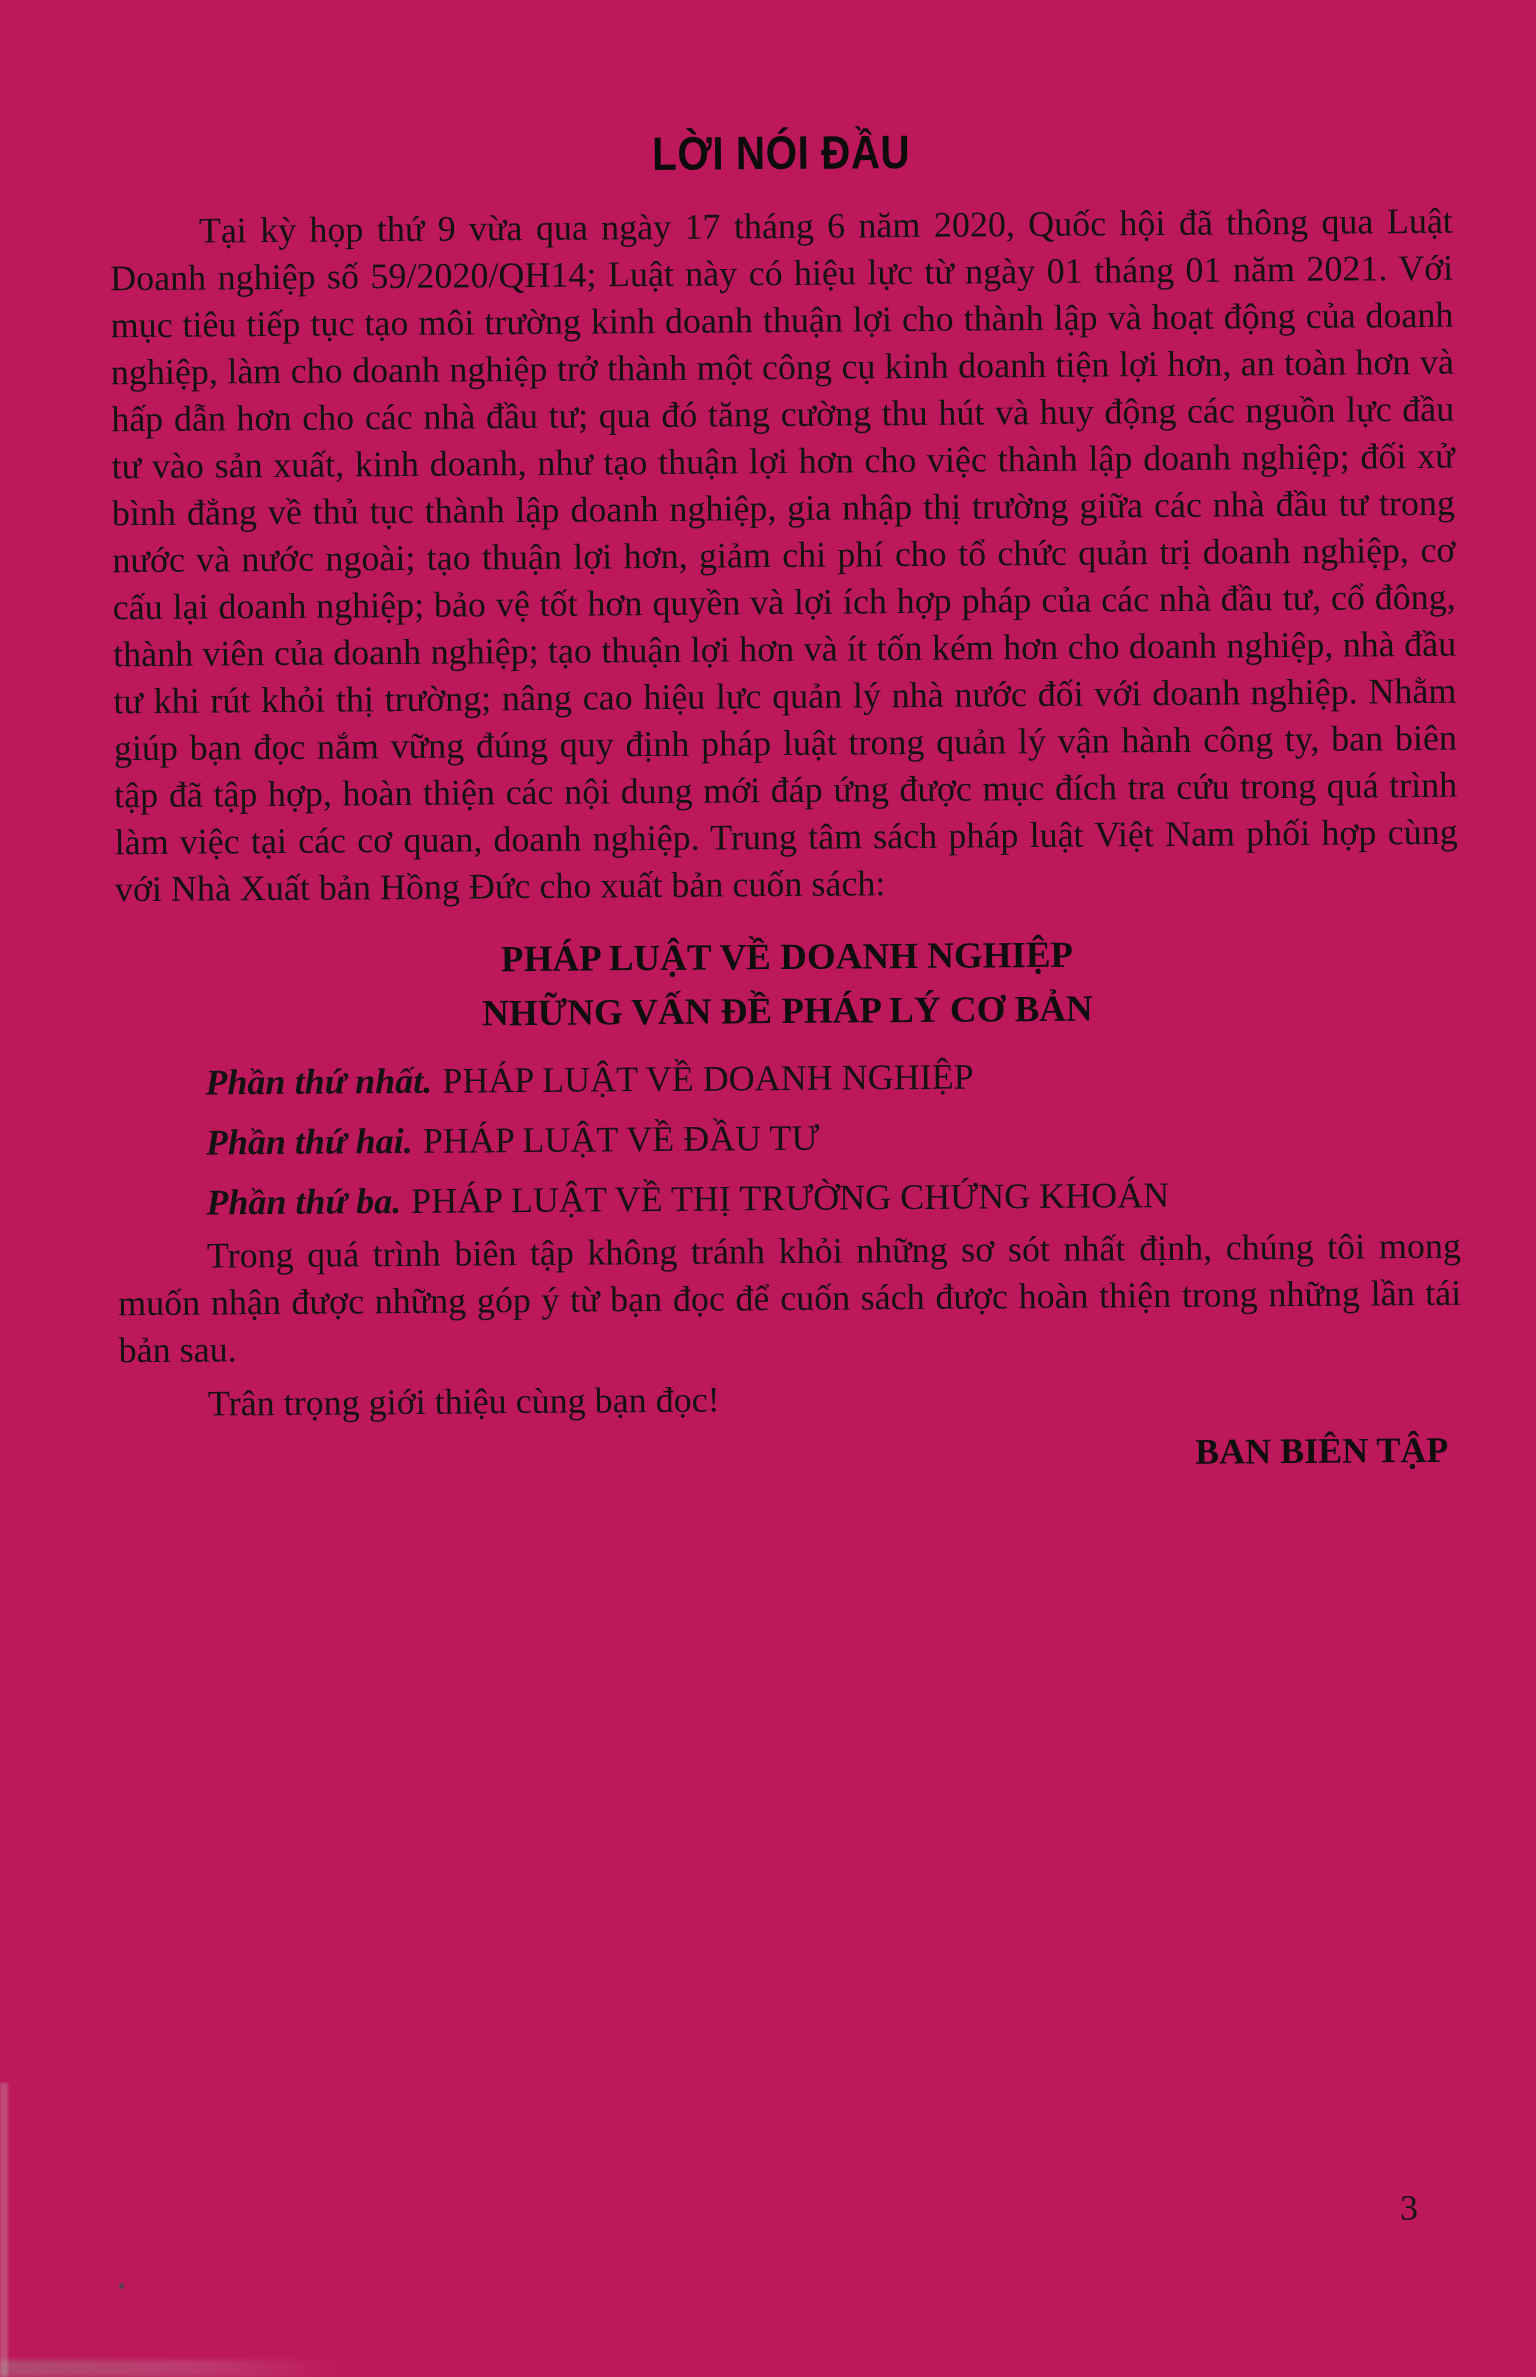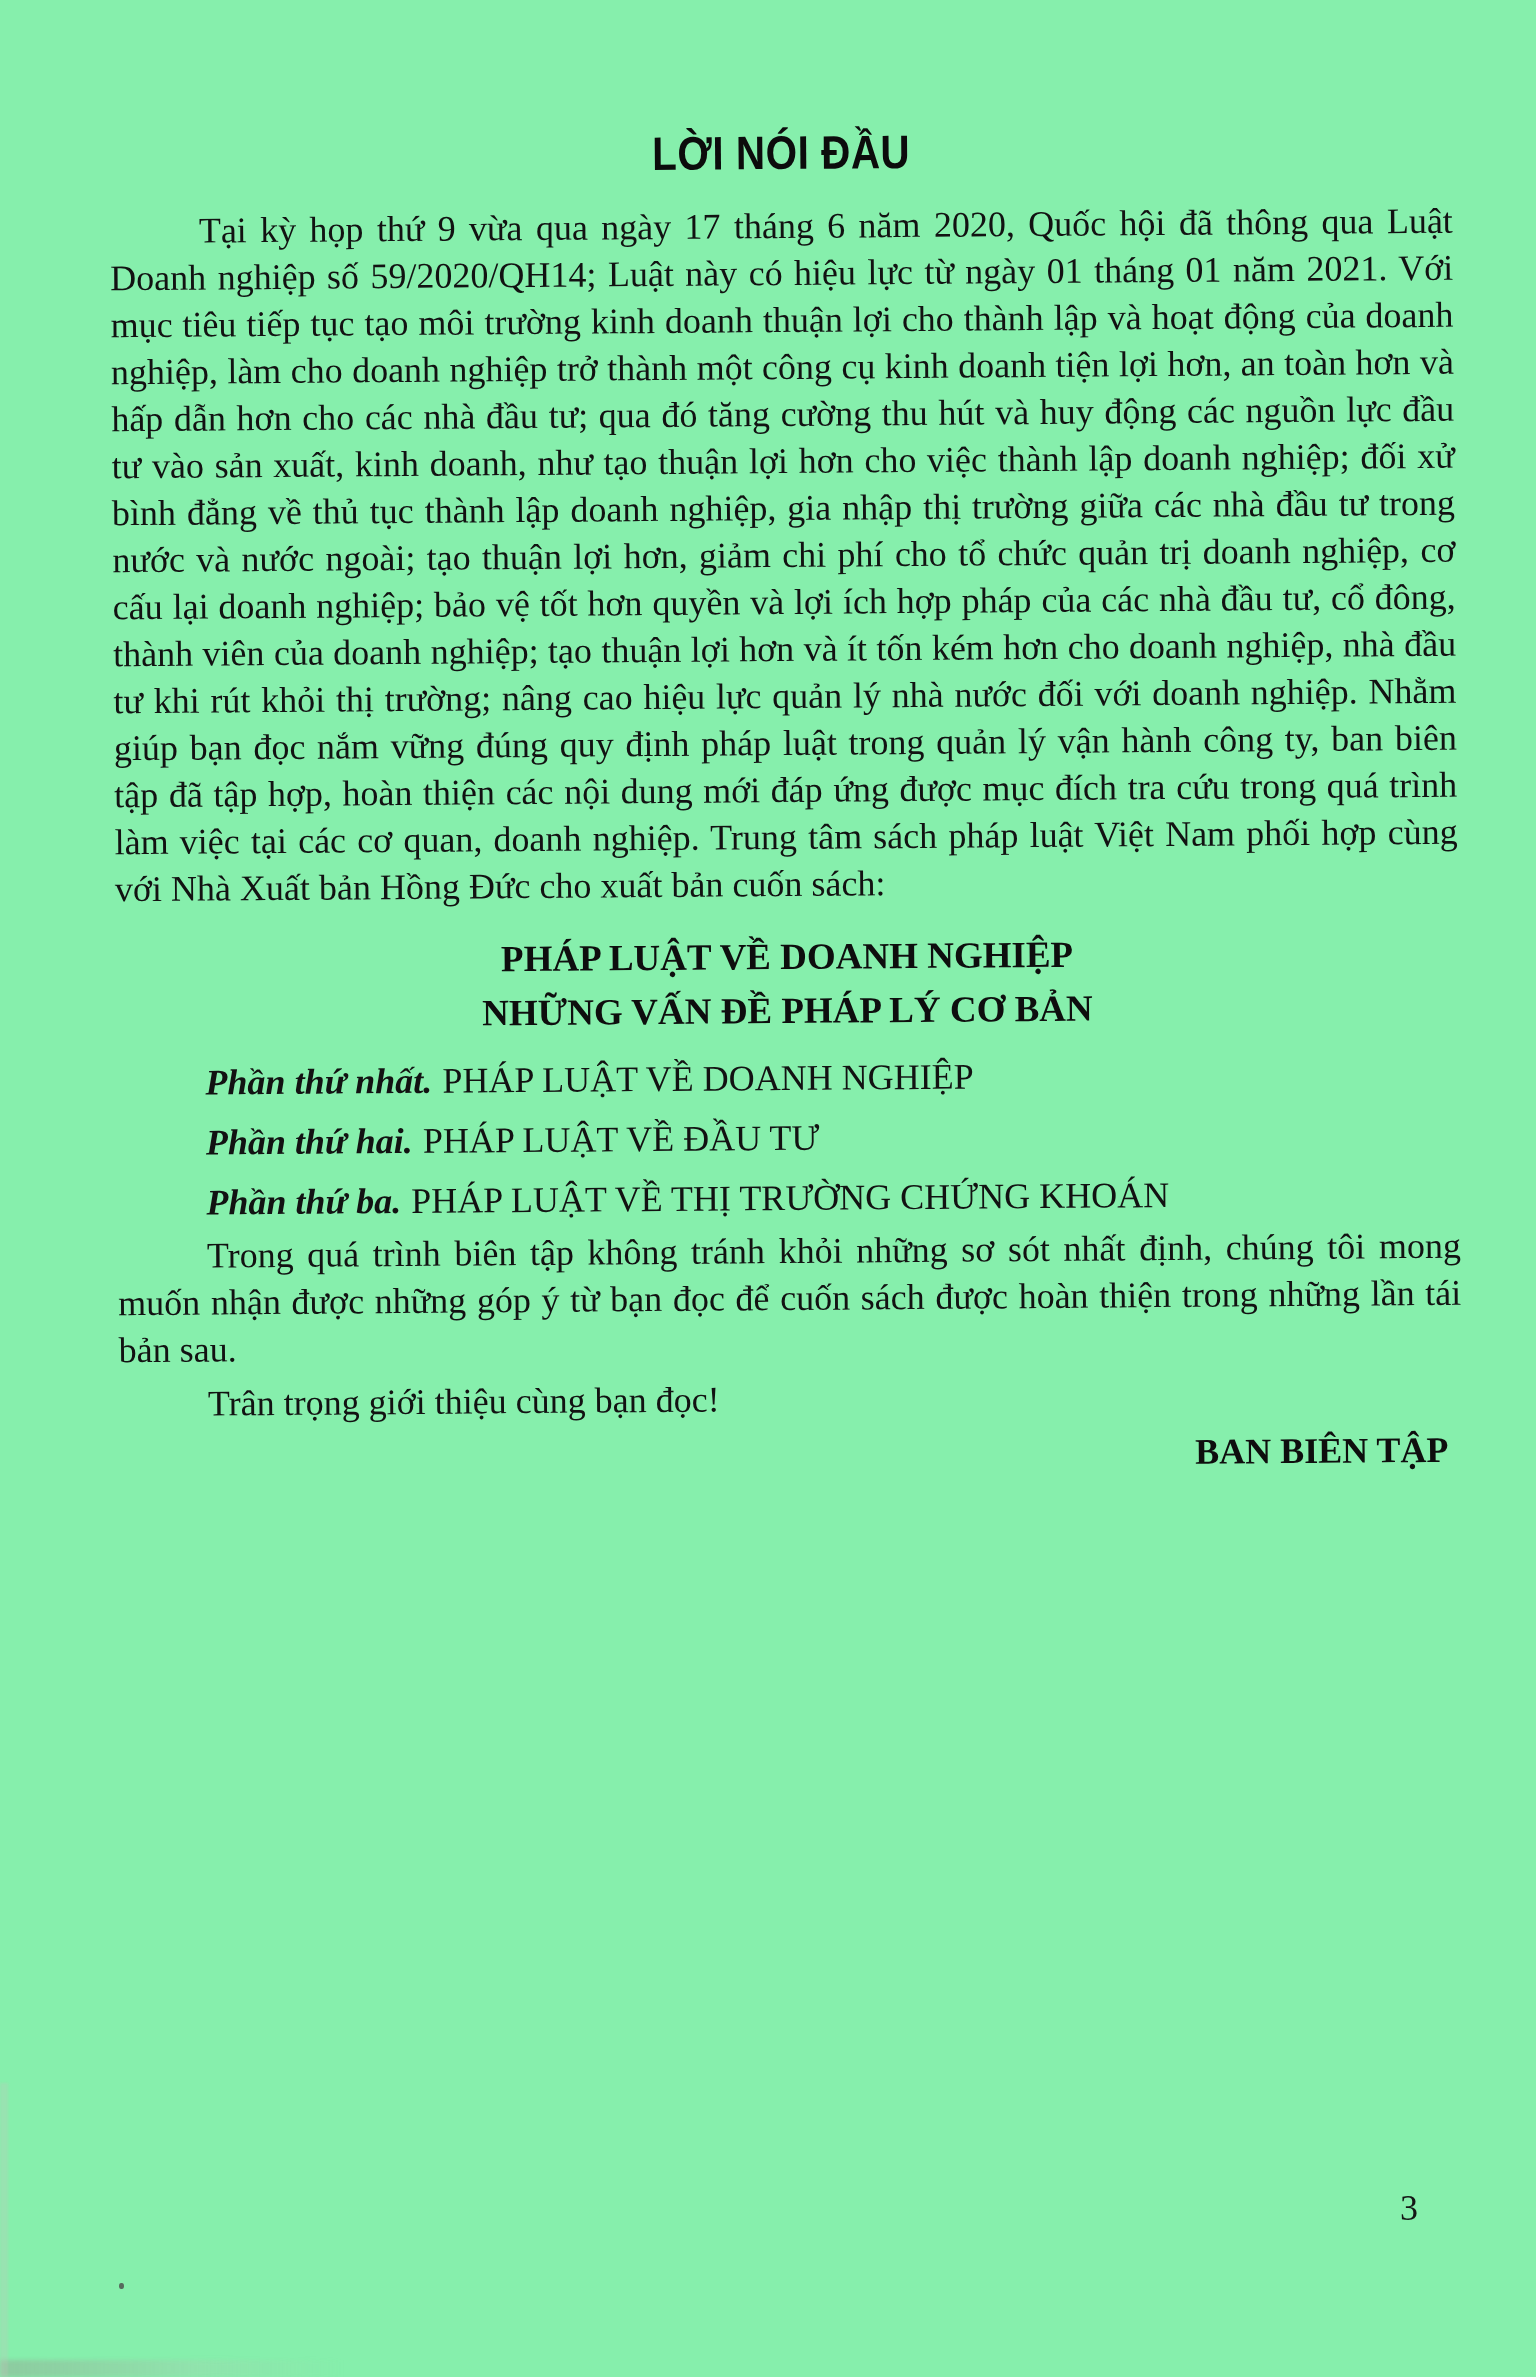--- a/index.html
+++ b/index.html
@@ -1,21 +1,21 @@
 <!DOCTYPE html>
 <html lang="vi" style="font-size:10.2px"><head>
 <meta charset="utf-8">
 <style>
   html, body { margin: 0; padding: 0; background: #ffffff; }
 
   .page {
     position: relative;
     width: 1536px;
     height: 2377px;
-    background: #86efac;
+    background: #be185d;
     overflow: hidden;
     font-family: "Liberation Serif", "DejaVu Serif", serif;
     color: #121212;
   }
 
   
   .content {
     position: absolute;
     left: 109px;
     top: 125px;

